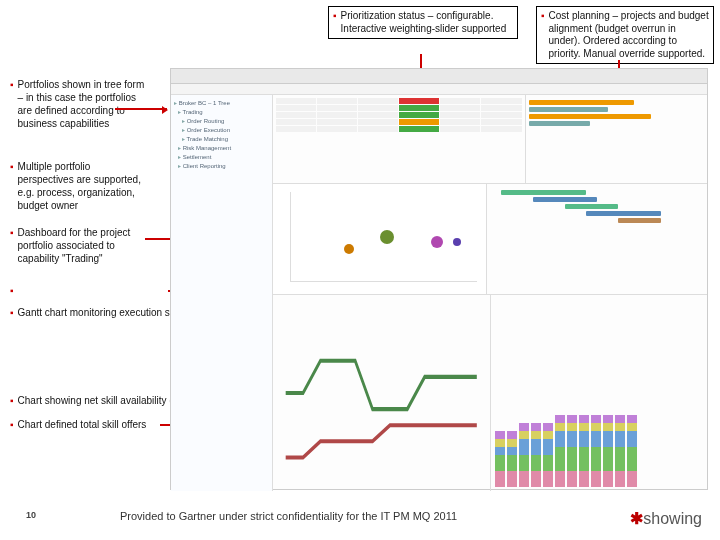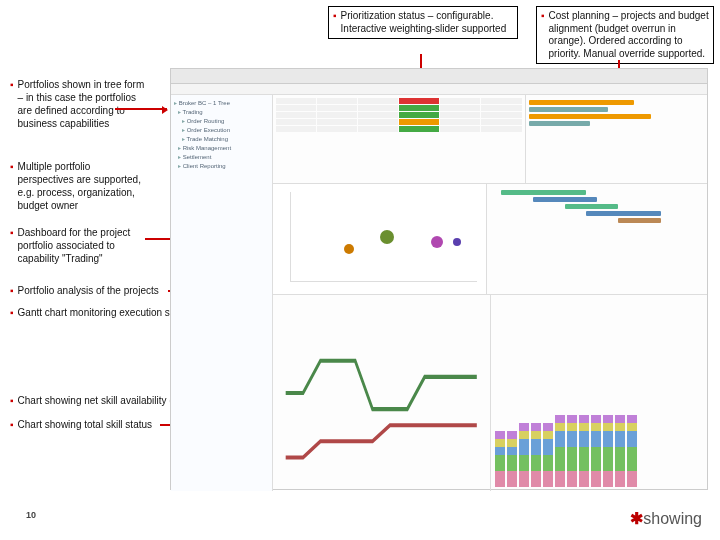--- a/index.html
+++ b/index.html
@@ -63,21 +63,21 @@
   <div class="bullet">
         <span>▪</span>
         <span>Prioritization status – configurable. Interactive weighting-slider supported</span>
       </div>
 </div>
 <div class="arrow-down" style="left:420px;top:54px;height:48px;"></div>
 
 <div class="callout" style="left:536px;top:6px;width:178px;">
   <div class="bullet">
         <span>▪</span>
-        <span>Cost planning – projects and budget alignment (budget overrun in orange). Ordered according to priority. Manual override supported.</span>
+        <span>Cost planning – projects and budget alignment (budget overrun in under). Ordered according to priority. Manual override supported.</span>
       </div>
 </div>
 <div class="arrow-down" style="left:618px;top:60px;height:40px;"></div>
 
 <div class="side-note" style="left:10px;top:78px;">
       <div class="bullet">
         <span>▪</span>
         <span>Portfolios shown in tree form – in this case the portfolios are defined according to business capabilities</span>
       </div>
     </div>
@@ -94,21 +94,20 @@
       <div class="bullet">
         <span>▪</span>
         <span>Dashboard for the project portfolio associated to capability "Trading"</span>
       </div>
     </div>
 <div class="arrow" style="left:145px;top:238px;width:120px;"></div>
 
 <div class="side-note" style="left:10px;top:284px;width:210px;">
       <div class="bullet">
         <span>▪</span>
-        <span>Portfolio analysis of the projects</span>
       </div>
     </div>
 <div class="arrow" style="left:168px;top:290px;width:98px;"></div>
 
 <div class="side-note" style="left:10px;top:306px;width:300px;">
       <div class="bullet">
         <span>▪</span>
         <span>Gantt chart monitoring execution status of the projects</span>
       </div>
     </div>
@@ -118,26 +117,27 @@
       <div class="bullet">
         <span>▪</span>
         <span>Chart showing net skill availability (availability – requests)</span>
       </div>
     </div>
 <div class="arrow" style="left:280px;top:400px;width:70px;"></div>
 
 <div class="side-note" style="left:10px;top:418px;width:220px;">
       <div class="bullet">
         <span>▪</span>
-        <span>Chart showing total skill status</span>
+        <span>Chart defined total skill offers</span>
       </div>
     </div>
 <div class="arrow" style="left:160px;top:424px;width:330px;"></div>
 
 <div class="page-num">10</div>
+<div class="footer-note">Provided to Gartner under strict confidentiality for the IT PM MQ 2011</div>
 <div class="logo"><b>✱</b><span>showing</span></div>
 
 <div class="app">
   <div class="toolbar"></div>
   <div class="subbar"></div>
   <div class="body">
     <div class="tree" id="tree-host">
           <div class="node" style="padding-left: 0px;">Broker BC – 1 Tree</div>
           <div class="node" style="padding-left: 4px;">Trading</div>
           <div class="node" style="padding-left: 8px;">Order Routing</div>

